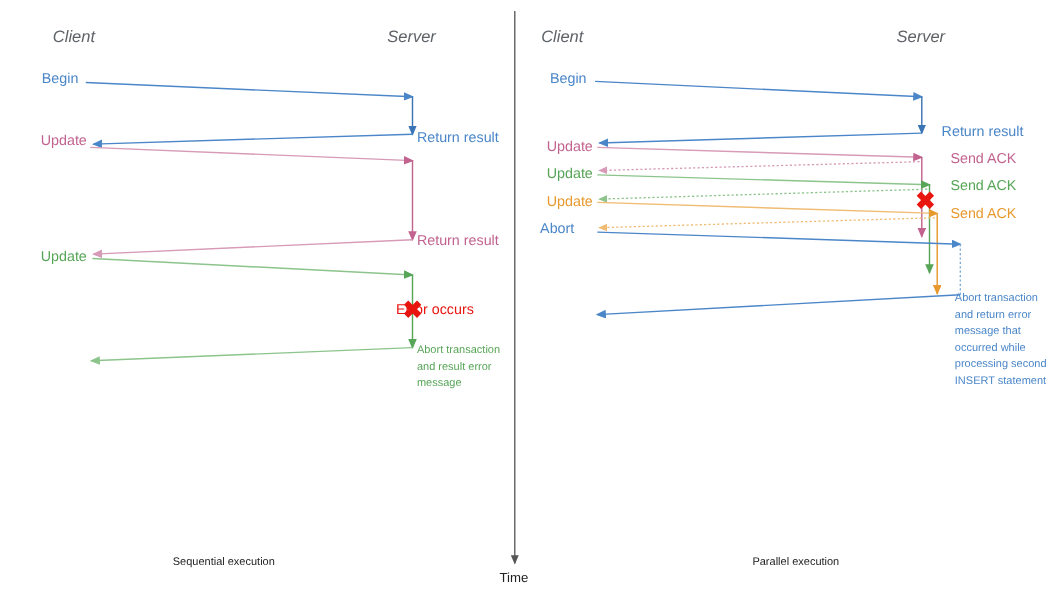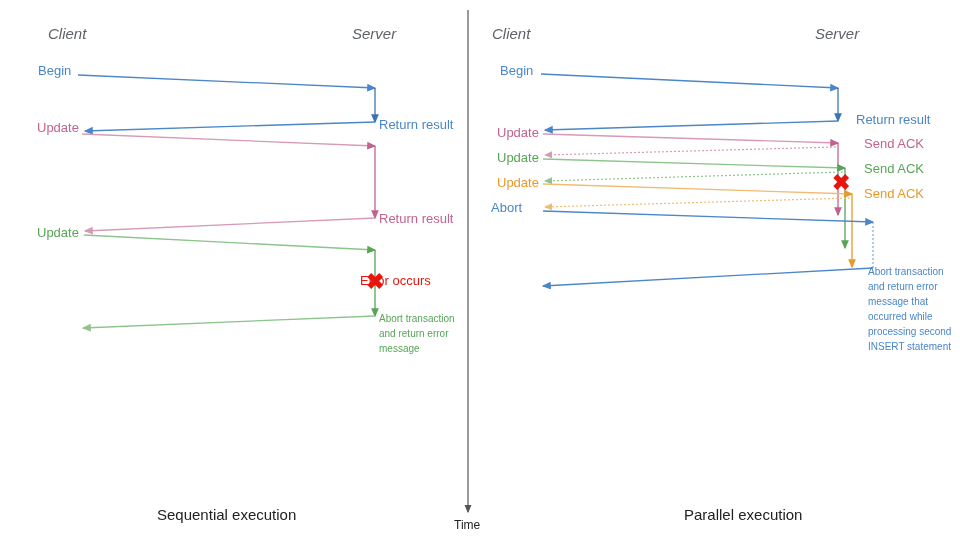--- a/index.html
+++ b/index.html
@@ -3,21 +3,21 @@
 <meta charset="utf-8">
 <style>
   html,body{margin:0;padding:0;background:#ffffff;}
   body{width:960px;height:540px;overflow:hidden;
        font-family:"Liberation Sans","DejaVu Sans",sans-serif;}
   #stage{position:relative;width:960px;height:540px;background:#fff;}
   svg.layer{position:absolute;left:0;top:0;width:960px;height:540px;}
   .lbl{position:absolute;white-space:nowrap;line-height:1.0;}
   .actor{font-style:italic;font-size:15px;color:#5f6368;}
   .msg{font-size:13px;}
-  .caption{font-size:15px;color:#222;}
+  .caption{font-size:10px;color:#222;}
   .timelbl{font-size:12px;color:#222;}
   .errlbl{font-size:13px;color:#e8150f;font-weight:400;}
   .xmark{position:absolute;font-size:22px;font-weight:bold;color:#e8150f;
          font-family:"Liberation Sans",sans-serif;line-height:1;}
   .multiline{font-size:10px;line-height:15px;white-space:normal;}
 </style>
 </head>
 <body>
 
 <div id="stage">
@@ -103,21 +103,21 @@
 
   <div class="lbl msg" style="left:38px;top:64px;color:#4a86c8;">Begin</div>
   <div class="lbl msg" style="left:379px;top:118px;color:#4a86c8;">Return result</div>
   <div class="lbl msg" style="left:37px;top:121px;color:#c2638f;">Update</div>
   <div class="lbl msg" style="left:379px;top:212px;color:#c2638f;">Return result</div>
   <div class="lbl msg" style="left:37px;top:226px;color:#57a557;">Update</div>
 
   <div class="xmark" style="left:366px;top:271px;">✖</div>
   <div class="lbl errlbl" style="left:360px;top:274px;">Error occurs</div>
 
-  <div class="lbl multiline" style="left:379px;top:311px;width:90px;color:#57a557;">Abort transaction and return error message</div>
+  <div class="lbl multiline" style="left:379px;top:311px;width:90px;color:#57a557;">Abort transaction and result error message</div>
 
   <div class="lbl caption" style="left:157px;top:507px;">Sequential execution</div>
 
   <div class="lbl actor" style="left:492px;top:26px;">Client</div>
   <div class="lbl actor" style="left:815px;top:26px;">Server</div>
 
   <div class="lbl msg" style="left:500px;top:64px;color:#4a86c8;">Begin</div>
   <div class="lbl msg" style="left:856px;top:113px;color:#4a86c8;">Return result</div>
 
   <div class="lbl msg" style="left:497px;top:126px;color:#c2638f;">Update</div>

